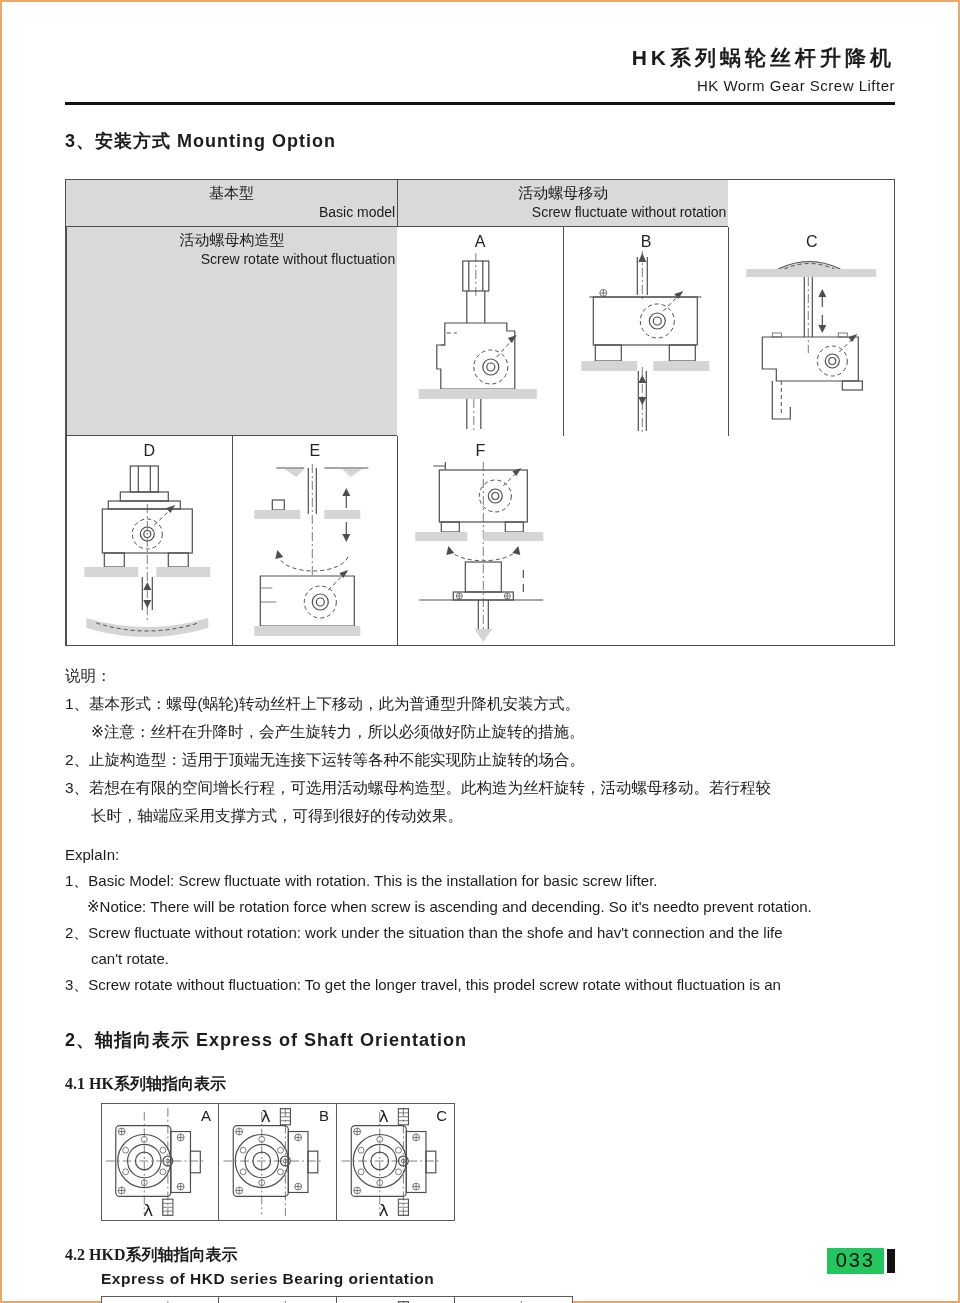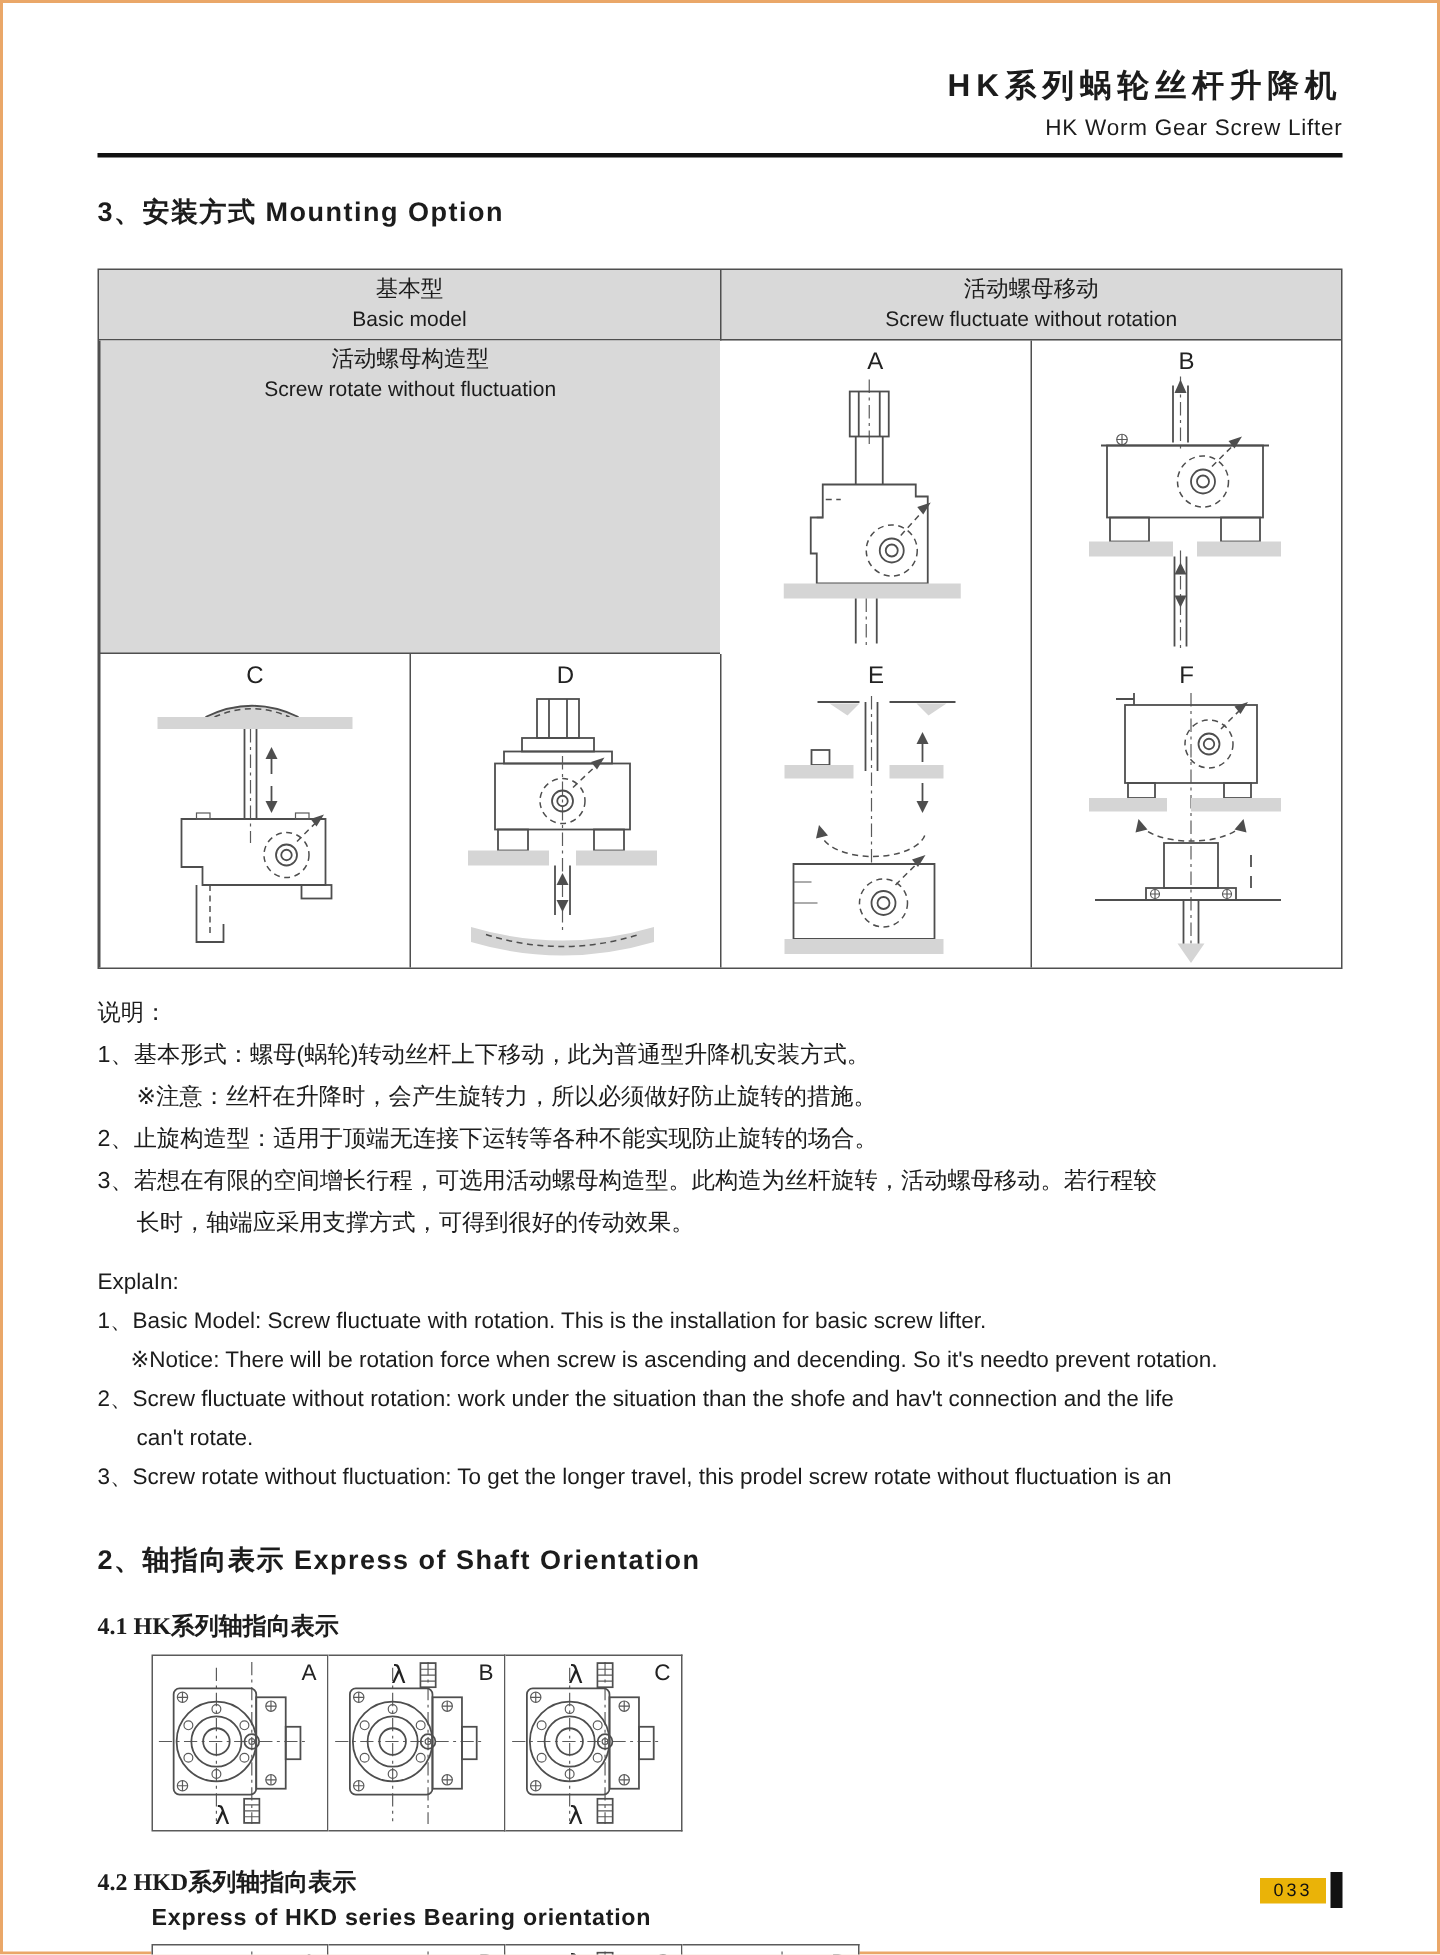--- a/index.html
+++ b/index.html
@@ -21,29 +21,29 @@
   .header-rule { height:3px; background:#111; margin-top:6px; }
 
   
   .sec-title { font-size:18px; font-weight:bold; letter-spacing:1px; }
   .sec3-title { margin-top:24px; }
   .sec4-title { margin-top:30px; }
 
   
   .mount-table {
     margin-top:26px; border:1px solid #4f4f4f;
-    display:grid; grid-template-columns:repeat(4,1fr);
+    display:grid; grid-template-columns:repeat(5,1fr);
   }
   .mt-head {
     grid-column:span 2; background:#d9d9d9; text-align:center;
     padding:3px 2px 5px 2px; border-bottom:1px solid #4f4f4f;
   }
   .mt-head + .mt-head { border-left:1px solid #4f4f4f; }
   .mt-head .zh { font-size:15px; line-height:20px; }
-  .mt-head .en { font-size:14px; line-height:18px; }
+  .mt-head .en { font-size:14px; line-height:18px;text-align:right; }
   .mt-cell { height:209px; position:relative; }
   .mt-cell + .mt-cell { border-left:1px solid #4f4f4f; }
   .mt-letter {
     position:absolute; top:6px; left:0; right:0; text-align:center;
     font-size:16px; line-height:18px; color:#222;
   }
   .mt-cell svg { position:absolute; left:0; top:22px; width:100%; height:185px; }
 
   
   .notes-zh { margin-top:16px; font-size:15.5px; line-height:28px; }
@@ -62,21 +62,21 @@
   .o-cell {
     width:118px; height:118px; border:1px solid #5a5a5a; position:relative; background:#fff;
   }
   .o-cell + .o-cell { border-left:none; }
   .o-letter { position:absolute; top:3px; right:7px; font-size:15px; color:#222; }
   .o-cell svg { position:absolute; inset:0; width:100%; height:100%; }
 
   
   .page-num-wrap { position:absolute; top:1248px; right:65px; display:flex; align-items:center; }
   .page-num {
-    background:#eab308; font-size:12px; letter-spacing:2px; padding:1px 9px 2px 9px; color:#111;
+    background:#22c55e; font-size:20px; letter-spacing:2px; padding:1px 9px 2px 9px; color:#111;
   }
   .page-num-bar { width:8px; height:24px; background:#111; margin-left:3px; }
 
   
   .ln   { stroke:#4e4e4e; stroke-width:1.2; fill:none; }
   .lnthin { stroke:#5a5a5a; stroke-width:0.8; fill:none; }
   .dsh  { stroke:#4e4e4e; stroke-width:1; fill:none; stroke-dasharray:4 3; }
   .cl   { stroke:#5a5a5a; stroke-width:0.8; fill:none; stroke-dasharray:9 3 2 3; }
   .gry  { fill:#d5d5d5; stroke:none; }
   .arr  { fill:#4e4e4e; stroke:none; }

